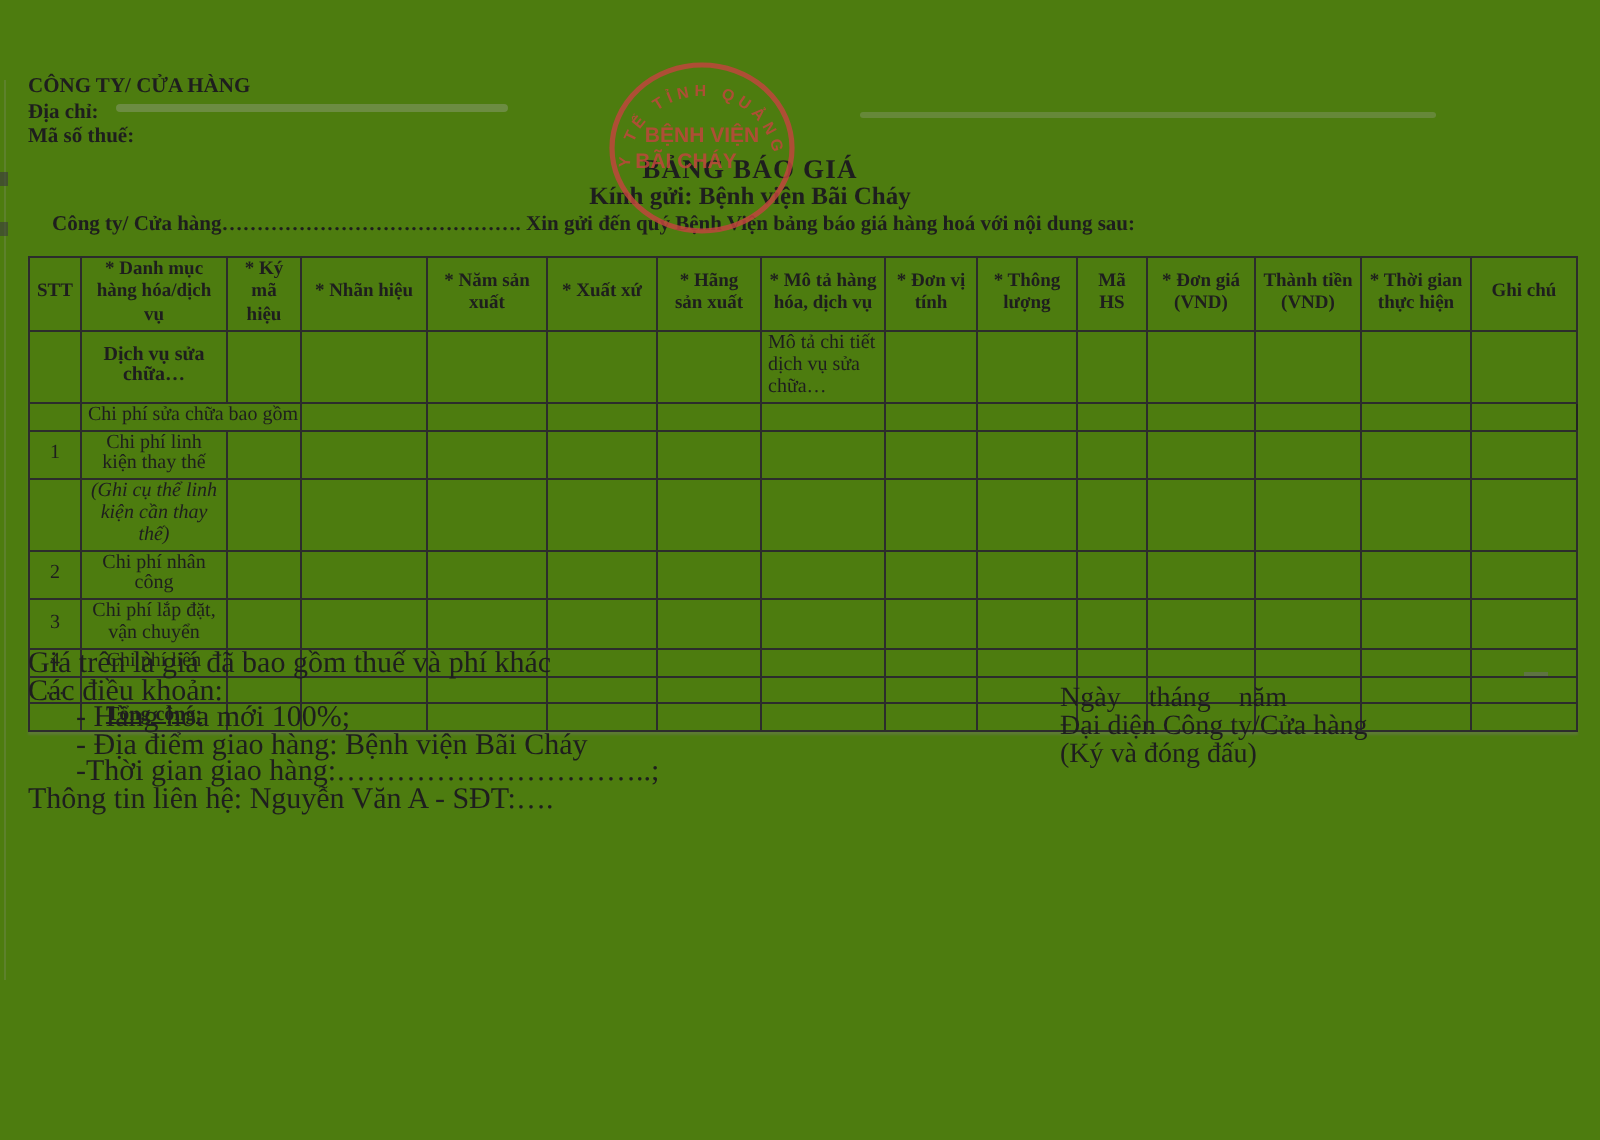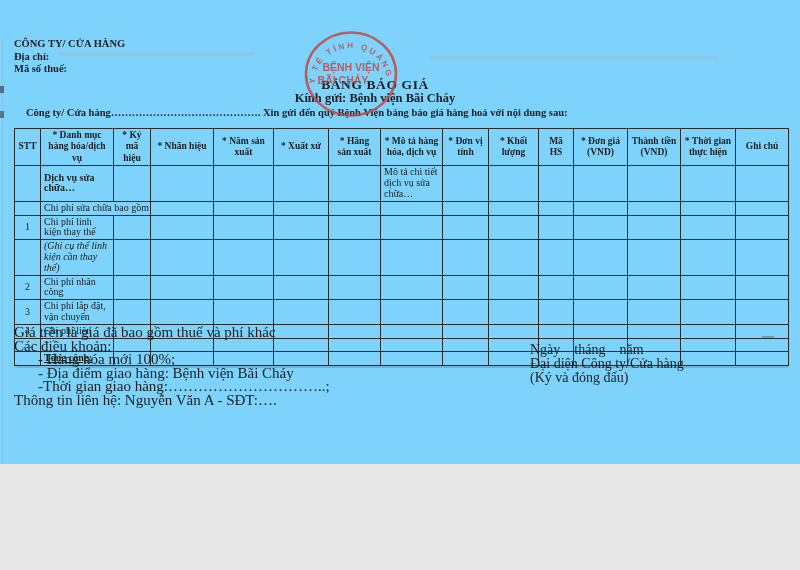--- a/index.html
+++ b/index.html
@@ -1,18 +1,18 @@
 <!DOCTYPE html>
 <html><head>
 <meta charset="utf-8">
 <style>
   html,body{margin:0;padding:0;background:#e8e8e8;}
   .page{
-    position:relative;width:800px;height:464px;margin:0 auto;
-    background:#7dd3fc;overflow:hidden;
+    position:relative;width:800px;height:570px;margin:0 auto;
+    background:#4d7c0f;overflow:hidden;
     font-family:"Liberation Serif","DejaVu Serif",serif;
     color:#1e1e1e;
   }
   
   .corner-block{position:absolute;left:14px;top:38px;font-size:10.5px;font-weight:bold;line-height:12.5px;}
   
   .doc-title{position:absolute;left:0;top:77px;width:750px;text-align:center;
     font-size:13.5px;font-weight:bold;letter-spacing:.6px;z-index:6;}
   .doc-recipient{position:absolute;left:0;top:91px;width:750px;text-align:center;
     font-size:12.5px;font-weight:bold;z-index:6;}
@@ -26,21 +26,21 @@
     border-collapse:collapse;table-layout:fixed;z-index:4;
     box-shadow:0 1.5px 1px rgba(120,120,120,.35);}
   table.quote th,table.quote td{
     border:1px solid #2c2c2c;padding:1px 3px;overflow:hidden;
     font-size:10px;line-height:1.08;vertical-align:middle;
   }
   table.quote th{font-size:9.5px;font-weight:bold;text-align:center;line-height:1.2;
     border-bottom-width:1.5px;}
   table.quote{border:1.5px solid #222;}
   td.c-stt{text-align:center;}
-  td.c-label{text-align:left;}
+  td.c-label{text-align:center;}
   td.c-desc{text-align:left;vertical-align:top;font-size:9.5px;}
   .lbl-bold{font-weight:bold;}
   .lbl-italic{font-style:italic;}
   .lbl-total{font-weight:bold;text-decoration:underline;margin-top:19px;}
   
   .footer-left{position:absolute;left:14px;top:326px;font-size:15px;line-height:13.5px;z-index:4;}
   .footer-left .indent{padding-left:24px;}
   .signature{position:absolute;left:530px;top:343px;width:250px;text-align:left;
     font-size:14px;line-height:14px;z-index:4;}
   
@@ -108,21 +108,21 @@
         <tr style="height:36px">
       <th>STT</th>
       <th>* Danh mục hàng hóa/dịch vụ</th>
       <th>* Ký mã hiệu</th>
       <th>* Nhãn hiệu</th>
       <th>* Năm sản xuất</th>
       <th>* Xuất xứ</th>
       <th>* Hãng sản xuất</th>
       <th>* Mô tả hàng hóa, dịch vụ</th>
       <th>* Đơn vị tính</th>
-      <th>* Khối lượng</th>
+      <th>* Thông lượng</th>
       <th>Mã HS</th>
       <th>* Đơn giá (VND)</th>
       <th>Thành tiền (VND)</th>
       <th>* Thời gian thực hiện</th>
       <th>Ghi chú</th>
     </tr>
 
     <tr style="height:29px">
       <td class="c-stt"></td>
       <td class="c-label lbl-bold">Dịch vụ sửa chữa…</td>

